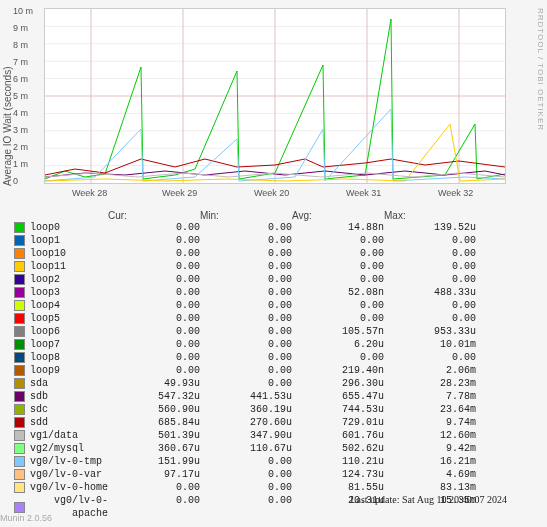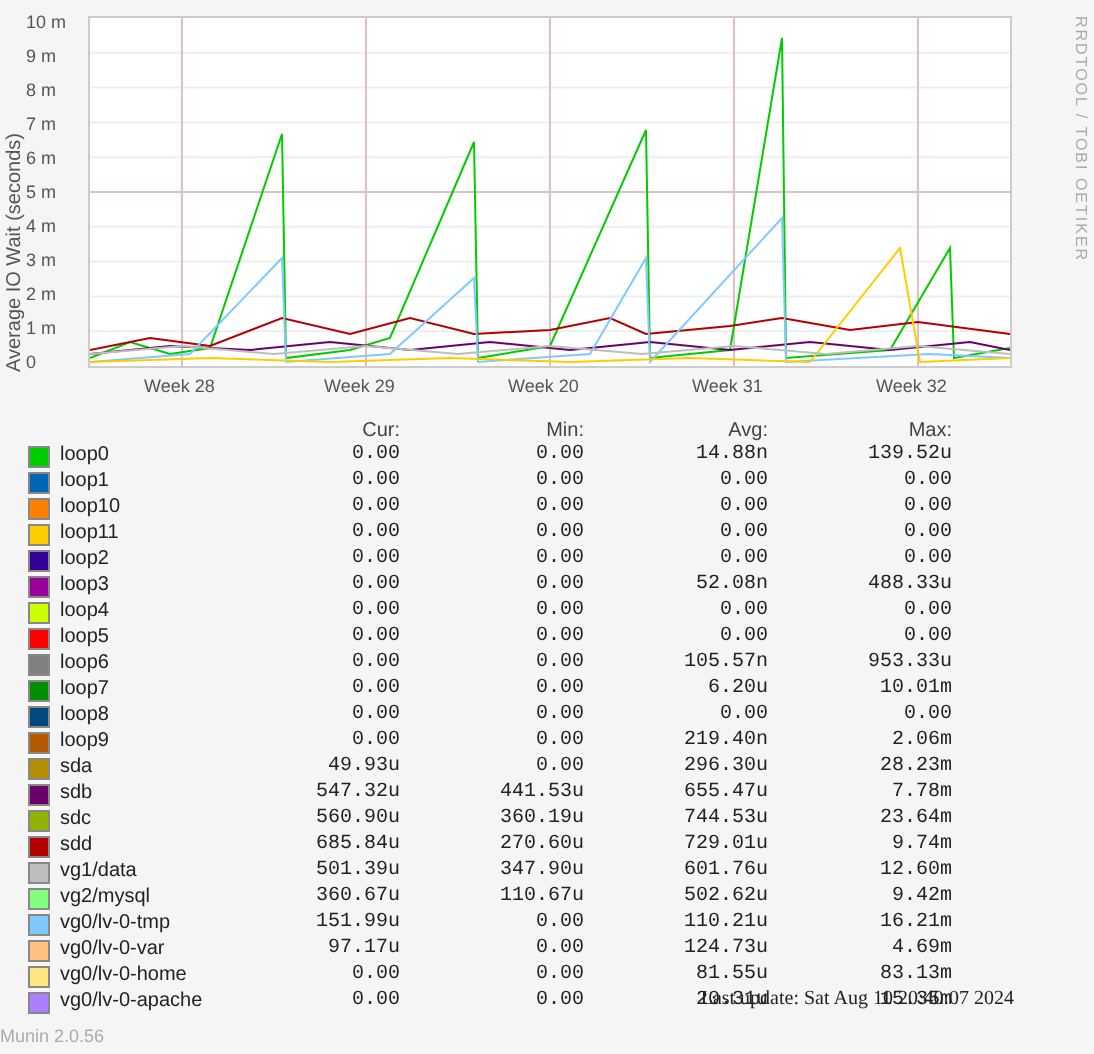--- a/index.html
+++ b/index.html
@@ -7,24 +7,24 @@
   .plot{position:absolute;left:44px;top:8px;width:460px;height:174px;background:#fff;border:1px solid #ccc}
   .title{position:absolute;left:0;right:0;top:8px;text-align:center;font-size:12px;color:#555}
   .ylabel{position:absolute;left:2px;top:186px;transform:rotate(-90deg);transform-origin:left top;font-size:10px;color:#555}
   .ytick{position:absolute;right:504px;font-size:9px;color:#555;text-align:left;width:30px}
   .xtick{position:absolute;top:188px;font-size:9px;color:#555}
   .side-credit{position:absolute;right:2px;top:8px;writing-mode:vertical-rl;font-size:8px;color:#aaa;letter-spacing:1px}
   .grid line{stroke:#eee;stroke-width:1}
   .grid line.major{stroke:#e0c0c0}
   .legend{position:absolute;left:14px;top:210px;width:505px}
   .legend-header{display:grid;grid-template-columns:94px 92px 92px 92px 92px;font-size:10px;color:#444}
-  .legend-header span{text-align:right}
+  .legend-header span{}
   .legend-header span:first-child{text-align:left}
   .legend-row{display:grid;grid-template-columns:94px 92px 92px 92px 92px;font-size:10px;color:#222;line-height:13px;font-family:'Courier New',monospace}
-  .legend-row .lab{display:flex;align-items:flex-end;font-family:Liberation Sans, sans-serif}
+  .legend-row .lab{display:flex;align-items:center;font-family:Liberation Mono, monospace}
   .sw{width:9px;height:9px;margin-right:5px;border:1px solid #888;flex-shrink:0}
   .legend-row span{text-align:right}
   .foot1{position:absolute;right:40px;bottom:22px;font-size:10px;color:#222;font-family:Liberation Serif, serif}
   .foot2{position:absolute;left:0;right:0;bottom:4px;font-size:9px;color:#aaa}
   svg.lines{position:absolute;left:0;top:0;width:100%;height:100%}
 </style>
 </head>
 <body>
 
 <div class="wrap">

